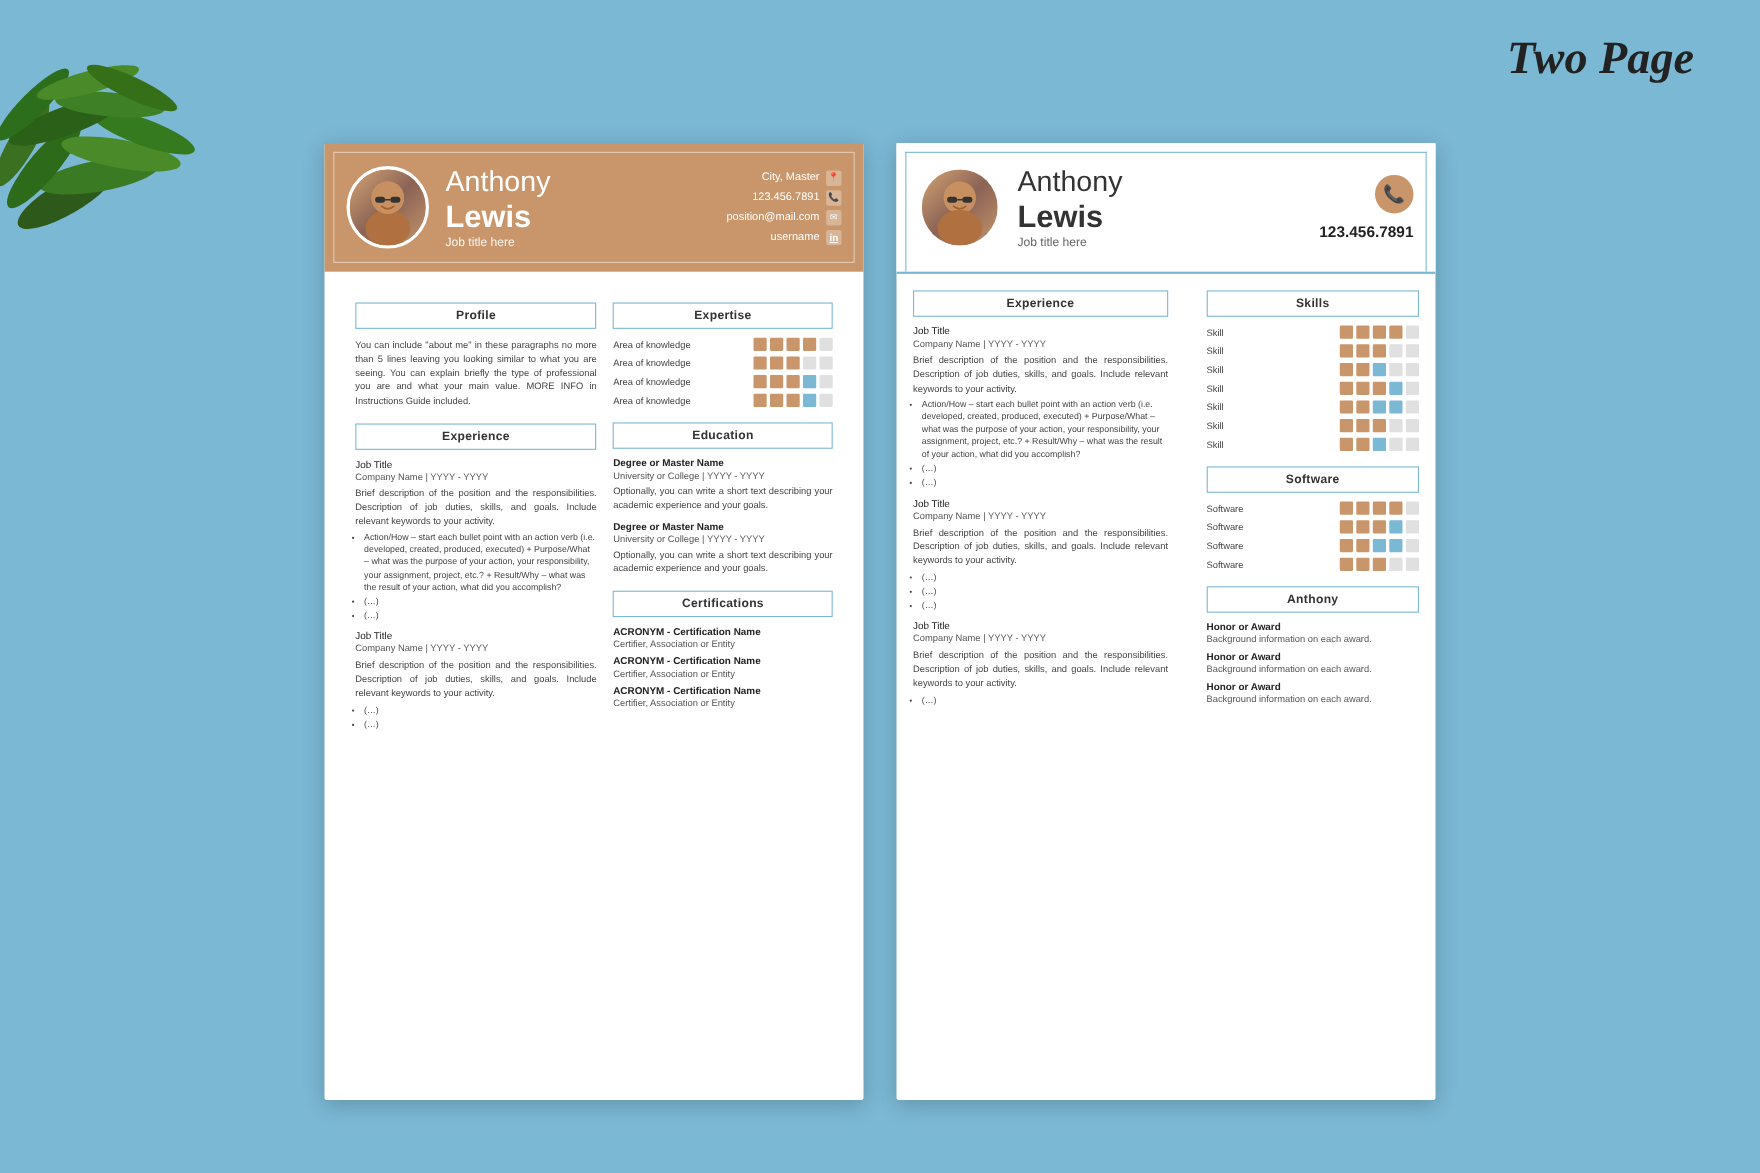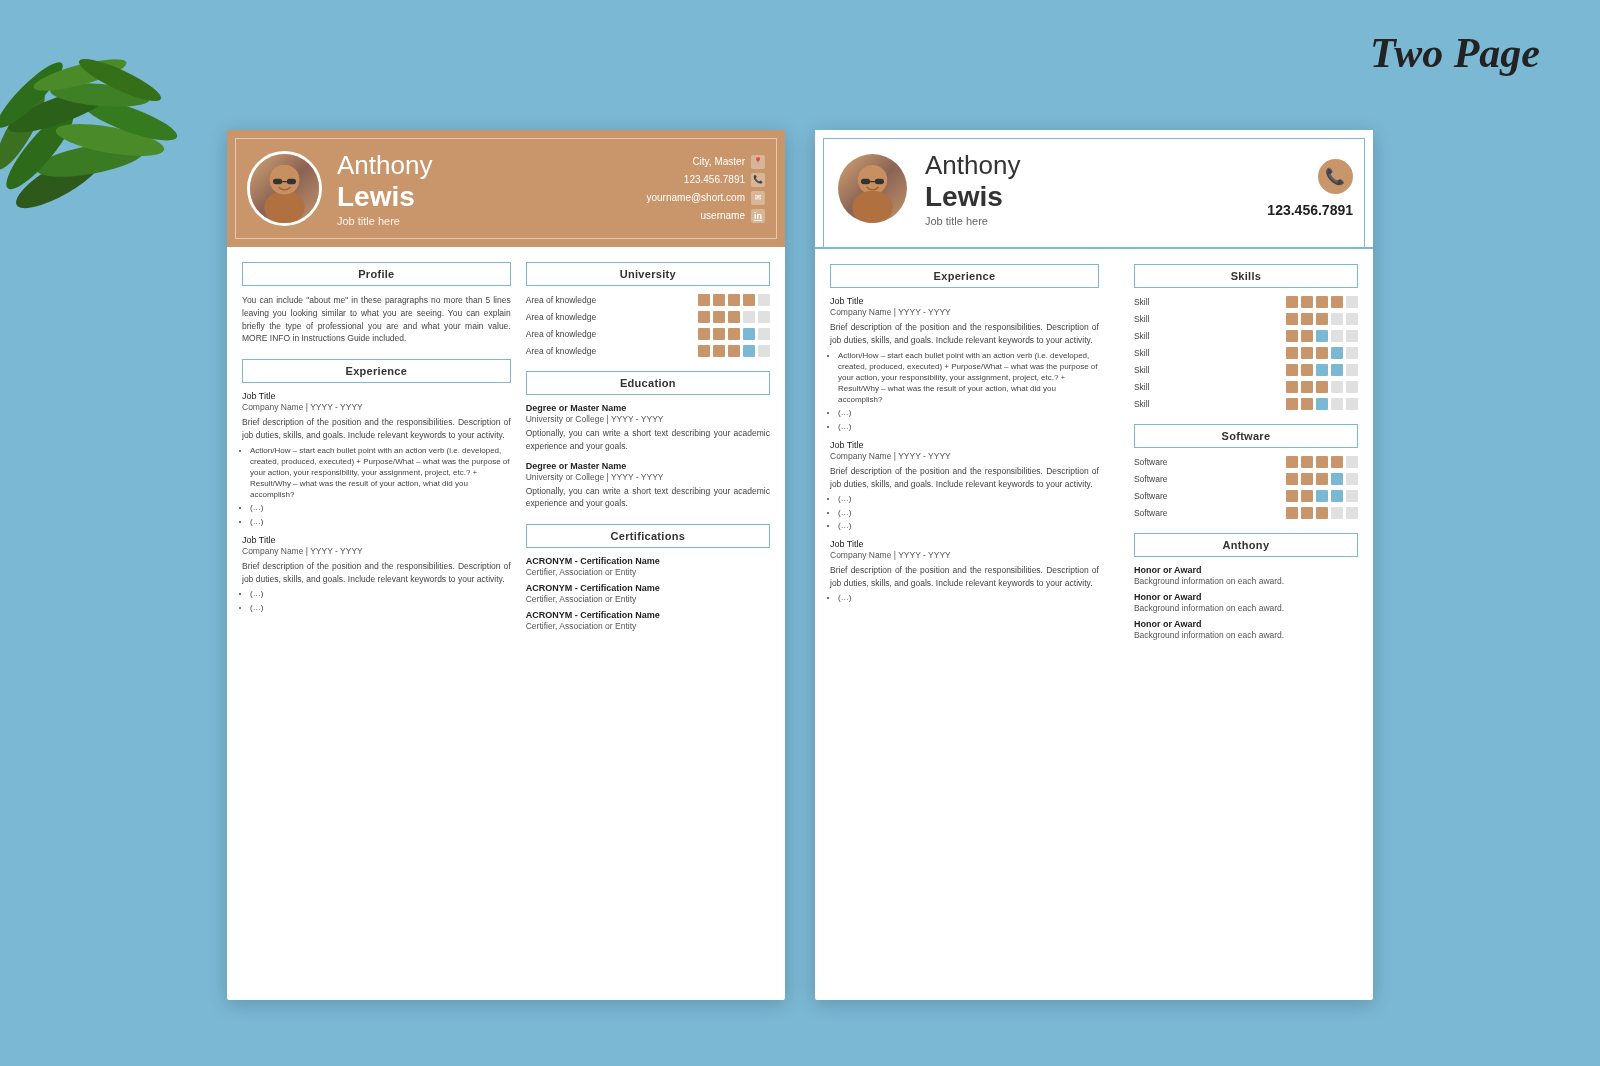--- a/index.html
+++ b/index.html
@@ -52,21 +52,21 @@
       left: 50%;
       transform: translateX(-50%);
       display: flex;
       gap: 30px;
       z-index: 2;
     }
 
     
     .resume-page {
       background: #fff;
-      width: 558px;
+      width: 490px;
       min-height: 870px;
       box-shadow: 0 4px 20px rgba(0,0,0,0.2);
       border-radius: 2px;
     }
 
     
     .resume-header {
       background-color: #c9956a;
       padding: 20px 20px 20px 20px;
       display: flex;
@@ -142,21 +142,21 @@
       display: flex;
       align-items: center;
       justify-content: center;
       font-size: 8px;
     }
 
     
     .resume-body {
       display: flex;
       gap: 0;
-      padding: 15px;
+      padding: 28px;
       gap: 15px;
     }
     .col-left { flex: 1.1; }
     .col-right { flex: 1; }
 
     
     .section { margin-bottom: 14px; }
     .section-title {
       border: 1.5px solid #7bb8d4;
       text-align: center;
@@ -368,21 +368,21 @@
       <div class="header-contact">
         <div class="contact-item">
           <span>City, Master</span>
           <div class="contact-icon">📍</div>
         </div>
         <div class="contact-item">
           <span>123.456.7891</span>
           <div class="contact-icon">📞</div>
         </div>
         <div class="contact-item">
-          <span>yourname@short.com</span>
+          <span>position@mail.com</span>
           <div class="contact-icon">✉</div>
         </div>
         <div class="contact-item">
           <span>username</span>
           <div class="contact-icon" style="font-weight:bold;font-size:9px;text-decoration:underline;">in</div>
         </div>
       </div>
     </div>
 
     <div class="resume-body">
@@ -412,21 +412,21 @@
           <ul class="bullet-list">
             <li class="bullet-item">(…)</li>
             <li class="bullet-item">(…)</li>
           </ul>
         </div>
       </div>
 
       <div class="col-right">
 
         <div class="section">
-          <div class="section-title">University</div>
+          <div class="section-title">Expertise</div>
           <div class="skill-row">
             <span class="skill-label">Area of knowledge</span>
             <div class="skill-bars">
               <div class="bar-block bar-filled-brown"></div>
               <div class="bar-block bar-filled-brown"></div>
               <div class="bar-block bar-filled-brown"></div>
               <div class="bar-block bar-filled-brown"></div>
               <div class="bar-block bar-empty"></div>
             </div>
           </div>

